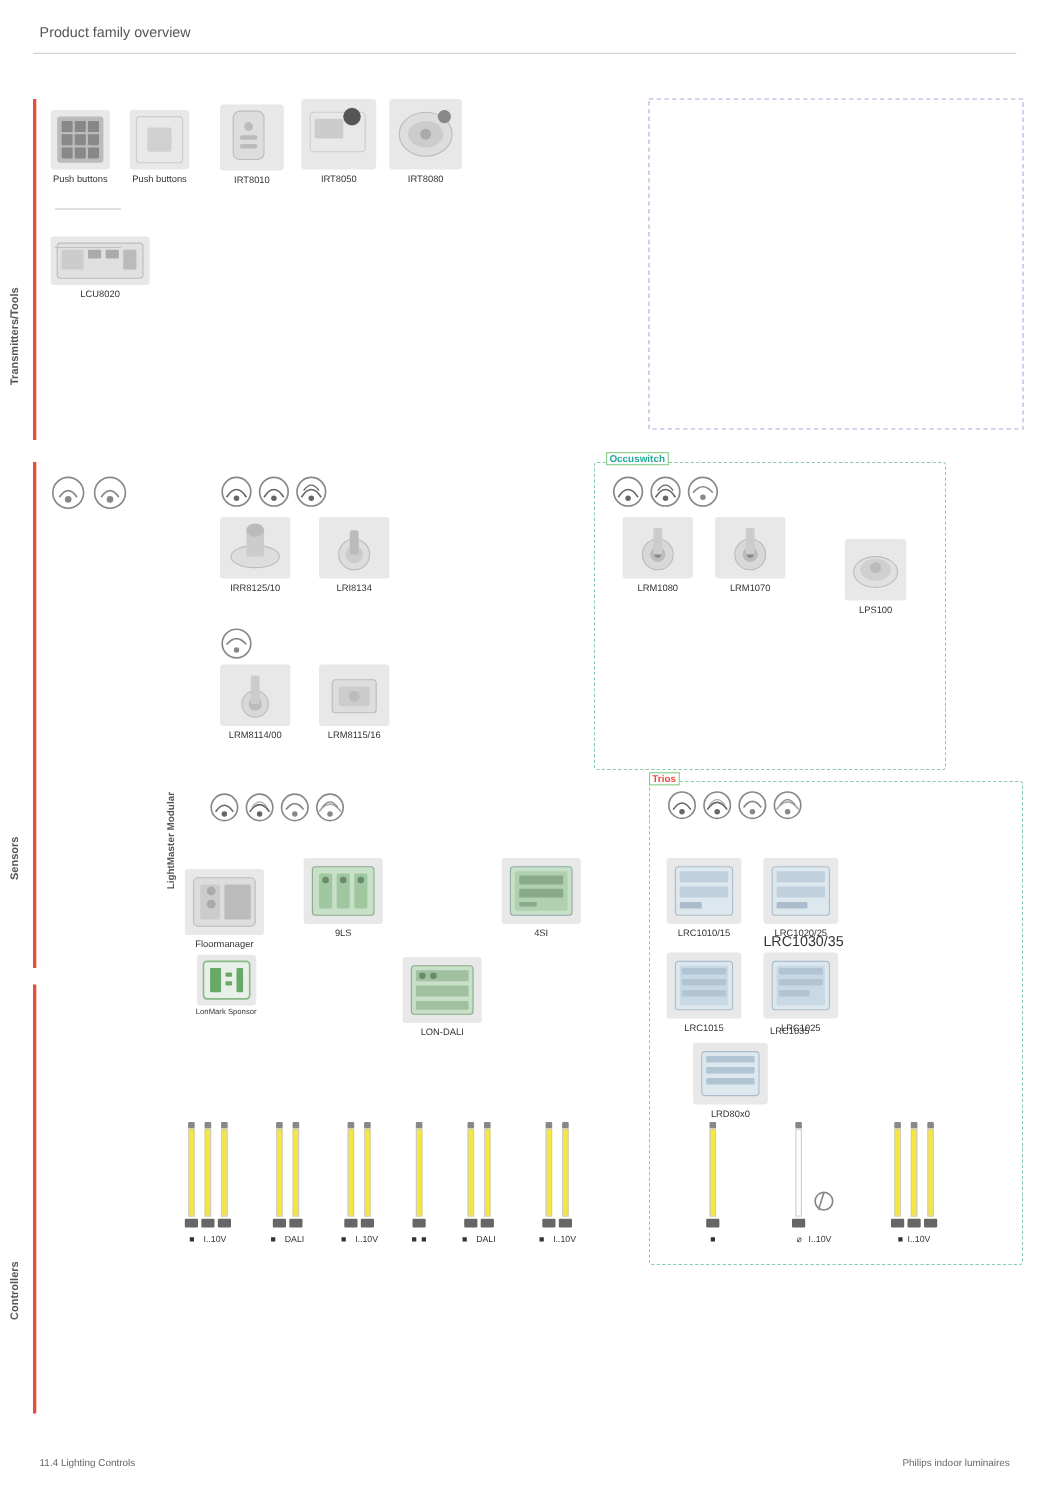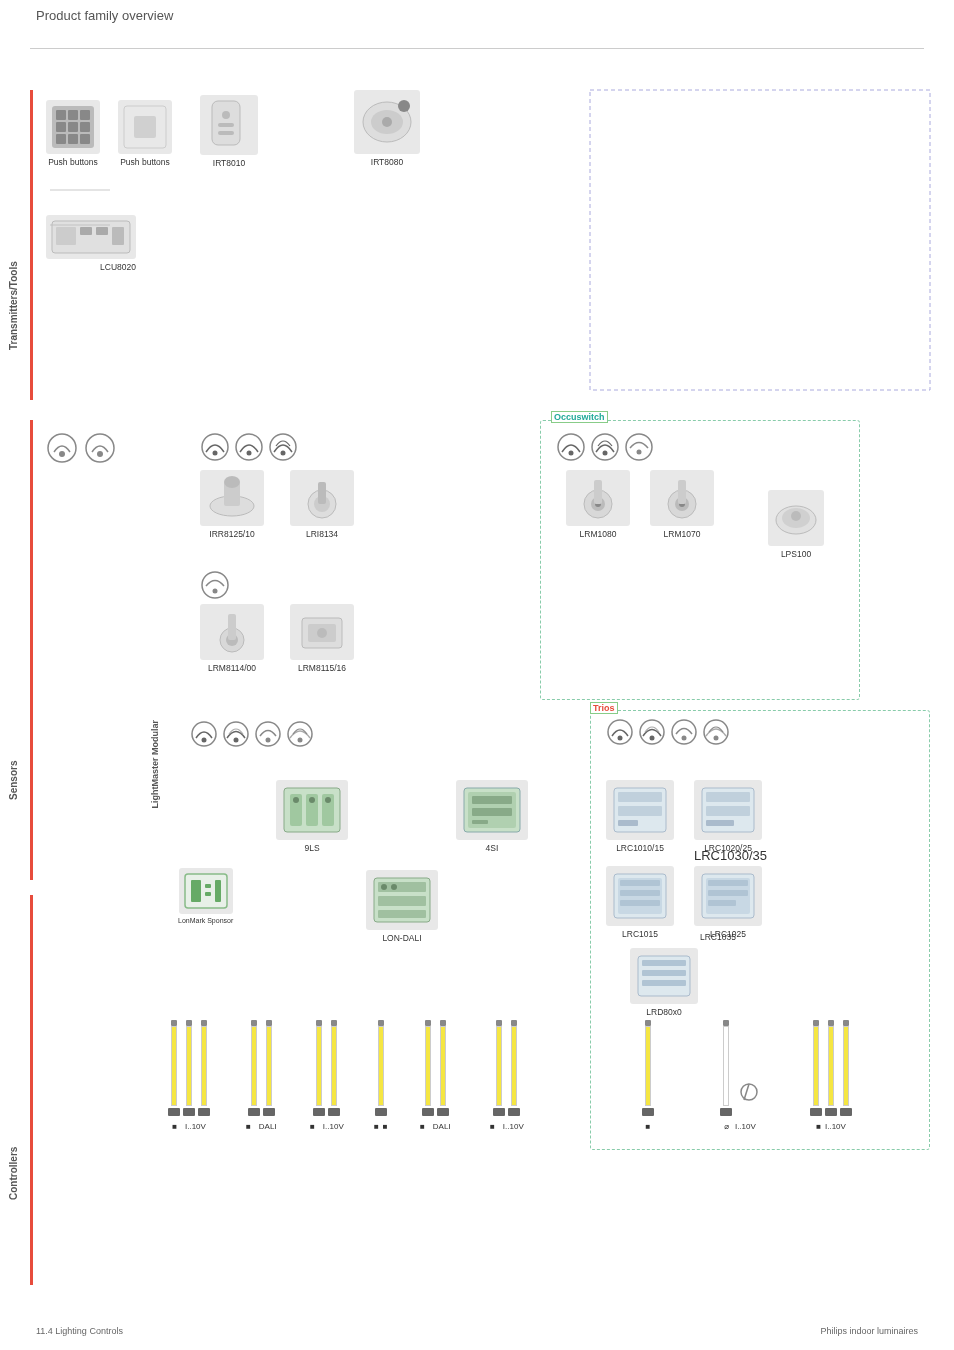--- a/index.html
+++ b/index.html
@@ -118,21 +118,21 @@
       color: #e74c3c;
       padding: 0 2px;
       white-space: nowrap;
     }
   </style>
 </head>
 <body>
 
 <div class="page-wrap">
 
-  <div style="position:absolute;top:8px;left:36px;">
+  <div style="position:absolute;top:22px;left:36px;">
     <span style="font-size:13px;color:#555;">Product family overview</span>
   </div>
   <div class="header-line"></div>
 
   <div class="red-bar-transmitters"></div>
   <div class="red-bar-sensors"></div>
   <div class="red-bar-controllers"></div>
 
   <div class="vlabel" style="left:8px;top:130px;height:220px;">Transmitters/Tools</div>
   <div class="vlabel" style="left:8px;top:520px;height:280px;">Sensors</div>
@@ -171,34 +171,44 @@
       <svg width="50" height="52" viewBox="0 0 50 52">
         <rect x="8" y="2" width="28" height="44" fill="#ddd" rx="6" stroke="#bbb" stroke-width="1"></rect>
         <circle cx="22" cy="16" r="4" fill="#bbb"></circle>
         <rect x="14" y="24" width="16" height="4" fill="#bbb" rx="2"></rect>
         <rect x="14" y="32" width="16" height="4" fill="#bbb" rx="2"></rect>
       </svg>
     </div>
     <div class="prod-name">IRT8010</div>
   </div>
 
+  <div class="prod" style="left:274px;top:90px;">
+    <div class="prod-img-box" style="width:68px;height:64px;">
+      <svg width="60" height="56" viewBox="0 0 60 56">
+        <rect x="4" y="8" width="50" height="36" fill="#e8e8e8" rx="4" stroke="#ccc" stroke-width="1"></rect>
+        <circle cx="42" cy="12" r="8" fill="#555"></circle>
+        <rect x="8" y="14" width="26" height="18" fill="#ccc" rx="2"></rect>
+      </svg>
+    </div>
+    <div class="prod-name">IRT8050</div>
+  </div>
 
   <div class="prod" style="left:354px;top:90px;">
     <div class="prod-img-box" style="width:66px;height:64px;">
       <svg width="58" height="56" viewBox="0 0 58 56">
         <ellipse cx="29" cy="28" rx="24" ry="20" fill="#ddd" stroke="#bbb" stroke-width="1"></ellipse>
         <ellipse cx="29" cy="28" rx="16" ry="12" fill="#ccc"></ellipse>
         <circle cx="29" cy="28" r="5" fill="#aaa"></circle>
         <circle cx="46" cy="12" r="6" fill="#888"></circle>
       </svg>
     </div>
     <div class="prod-name">IRT8080</div>
   </div>
 
-  <div class="prod" style="left:46px;top:215px;align-items:flex-end;">
+  <div class="prod" style="left:46px;top:215px;">
     <div class="prod-img-box" style="width:90px;height:44px;">
       <svg width="82" height="36" viewBox="0 0 82 36">
         <rect x="2" y="2" width="78" height="32" fill="#e0e0e0" rx="3" stroke="#bbb" stroke-width="1"></rect>
         <rect x="6" y="8" width="20" height="18" fill="#ccc" rx="1"></rect>
         <rect x="30" y="8" width="12" height="8" fill="#aaa" rx="1"></rect>
         <rect x="46" y="8" width="12" height="8" fill="#aaa" rx="1"></rect>
         <rect x="62" y="8" width="12" height="18" fill="#bbb" rx="1"></rect>
       </svg>
     </div>
     <div class="prod-name">LCU8020</div>
@@ -394,20 +404,32 @@
       <circle cx="14" cy="20" r="2.5" fill="#888"></circle>
     </svg>
     <svg width="28" height="28" viewBox="0 0 28 28">
       <circle cx="14" cy="14" r="12" fill="none" stroke="#888" stroke-width="1.5"></circle>
       <path d="M4 18 Q14 4 24 18" fill="none" stroke="#aaa" stroke-width="1.5"></path>
       <path d="M7 14 Q14 4 21 14" fill="none" stroke="#888" stroke-width="1.2"></path>
       <circle cx="14" cy="20" r="2.5" fill="#888"></circle>
     </svg>
   </div>
 
+  <div class="prod" style="left:168px;top:790px;">
+    <div class="prod-img-box" style="width:72px;height:60px;">
+      <svg width="64" height="52" viewBox="0 0 64 52">
+        <rect x="4" y="4" width="56" height="44" fill="#ddd" rx="4" stroke="#bbb" stroke-width="1"></rect>
+        <rect x="10" y="10" width="18" height="32" fill="#ccc" rx="2"></rect>
+        <rect x="32" y="10" width="24" height="32" fill="#bbb" rx="2"></rect>
+        <circle cx="20" cy="16" r="4" fill="#aaa"></circle>
+        <circle cx="20" cy="28" r="4" fill="#aaa"></circle>
+      </svg>
+    </div>
+    <div class="prod-name">Floormanager</div>
+  </div>
 
   <div class="prod" style="left:178px;top:868px;">
     <div class="prod-img-box" style="width:54px;height:46px;">
       <svg width="46" height="38" viewBox="0 0 46 38">
         <rect x="2" y="2" width="42" height="34" fill="#e8f0e8" rx="3" stroke="#88bb88" stroke-width="1.5"></rect>
         <rect x="8" y="8" width="10" height="22" fill="#6a6" rx="1"></rect>
         <rect x="22" y="12" width="6" height="4" fill="#6a6" rx="1"></rect>
         <rect x="22" y="20" width="6" height="4" fill="#6a6" rx="1"></rect>
         <rect x="32" y="8" width="6" height="22" fill="#6a6" rx="1"></rect>
       </svg>

